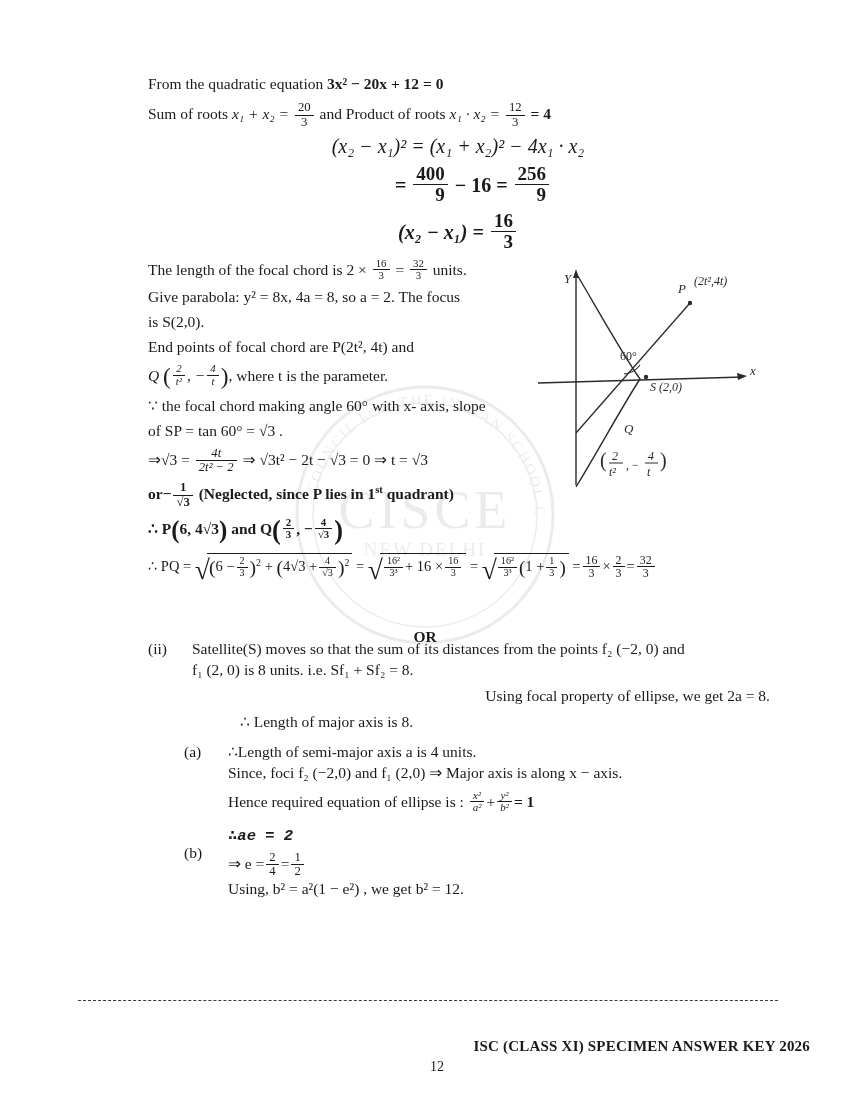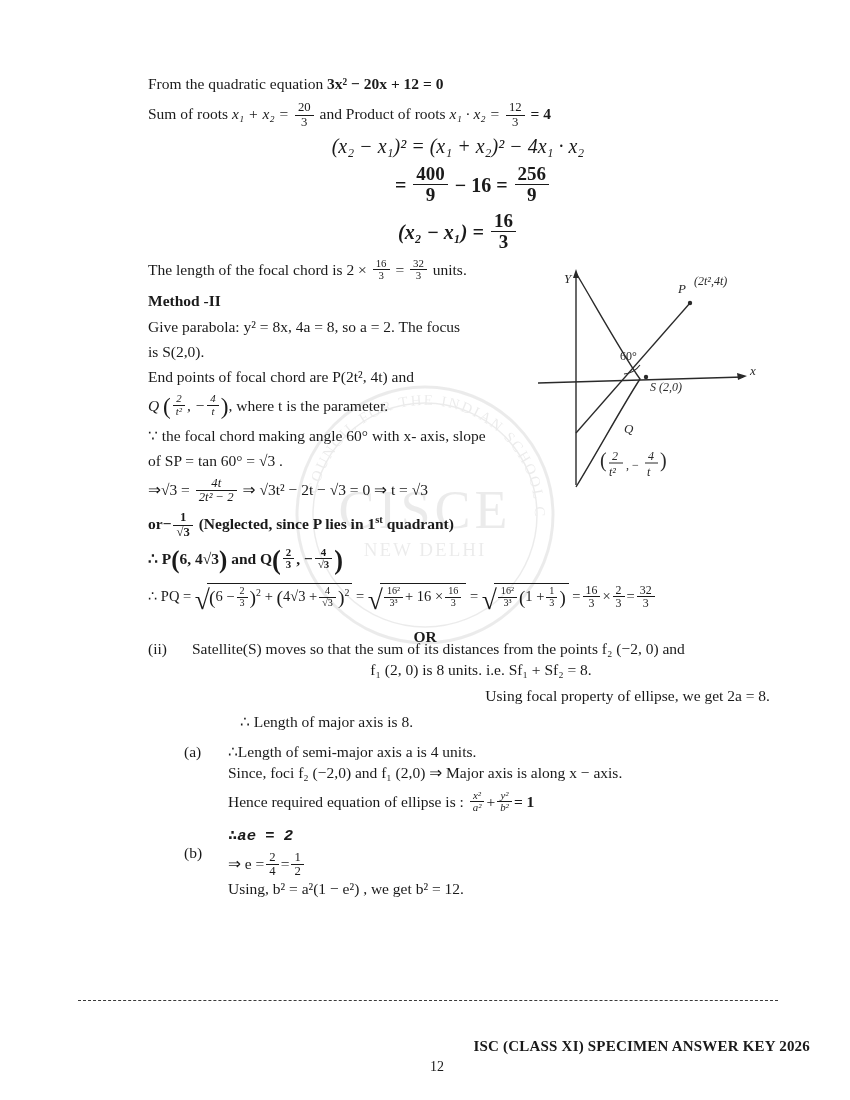--- a/index.html
+++ b/index.html
@@ -41,21 +41,21 @@
   .frac {
     display: inline-block;
     vertical-align: -0.48em;
     text-align: center;
     font-size: 0.82em;
     line-height: 1.05;
     margin: 0 2px;
   }
   .frac .num { display: block; padding: 0 3px; }
   .frac .den { display: block; border-top: 1.2px solid #1a1a1a; padding: 0 3px; }
-  .frac.big { font-size: 0.95em; }
+  .frac.big { font-size: 0.95em; text-align: right; }
   .frac.sm { font-size: 0.7em; vertical-align: -0.42em; }
   .bigsqrt { font-size: 1.9em; vertical-align: -0.28em; line-height: 0.7; }
   .bigrad-over {
     border-top: 1.2px solid #1a1a1a;
     display: inline-block;
     padding: 2px 3px 0 2px;
     margin-left: -3px;
   }
   sup { font-size: 0.68em; vertical-align: super; }
 
@@ -189,21 +189,20 @@
 
     <div class="ctr-block">
       <span class="it b">(x₂ − x₁) =</span>
       <span class="frac big"><span class="num b">16</span><span class="den b">3</span></span>
     </div>
 
     <div class="line">
       <span>The length of the focal chord is 2 × </span><span class="frac sm"><span class="num">16</span><span class="den">3</span></span><span> = </span><span class="frac sm"><span class="num">32</span><span class="den">3</span></span><span> units.</span>
     </div>
 
-    <div class="method">Method -II</div>
 
     <div class="blk" style="width:400px;">
       <span>Give parabola: y² = 8x, 4a = 8, so a = 2. The focus</span>
     </div>
     <div class="blk">
       <span>is S(2,0).</span>
     </div>
     <div class="blk">
       <span>End points of focal chord are P(2t², 4t) and</span>
     </div>
@@ -280,21 +279,21 @@
   </div>
 
   <div style="position:absolute; left:0; top:618px; width:850px;" class="or-line">OR</div>
 
   <div class="lower">
 
     <div class="qrow" style="margin-left:44px;">
       <div class="qlabel">(ii)</div>
       <div class="qbody">
         <div style="margin-bottom:3px;">Satellite(S) moves so that the sum of its distances from the points f₂ (−2, 0) and</div>
-        <div style="margin-bottom:8px;text-align:center;">f₁ (2, 0) is 8 units. i.e. Sf₁ + Sf₂ = 8.</div>
+        <div style="margin-bottom:8px;">f₁ (2, 0) is 8 units. i.e. Sf₁ + Sf₂ = 8.</div>
         <div style="margin-left:36px; margin-bottom:8px;text-align:right;">Using focal property of ellipse, we get 2a = 8.</div>
         <div style="margin-left:48px; margin-bottom:8px;">∴ Length of major axis is 8.</div>
       </div>
     </div>
 
     <div class="qrow" style="margin-left:80px;">
       <div class="qlabel">(a)</div>
       <div class="qbody">
         <div style="margin-bottom:3px;">∴Length of semi-major axis  a is 4 units.</div>
         <div style="margin-bottom:8px;">Since, foci f₂ (−2,0) and f₁ (2,0) ⇒ Major axis is along x − axis.</div>

